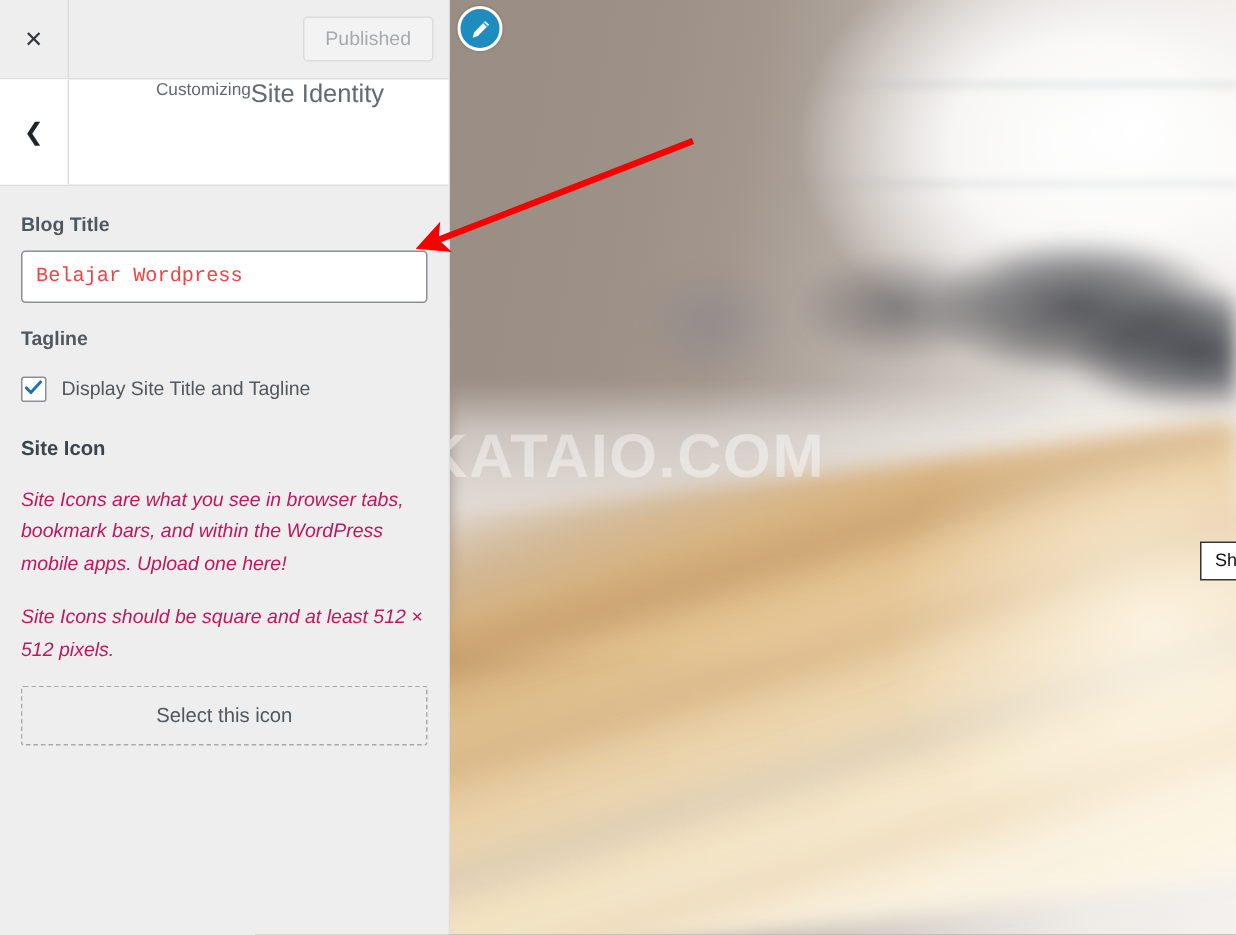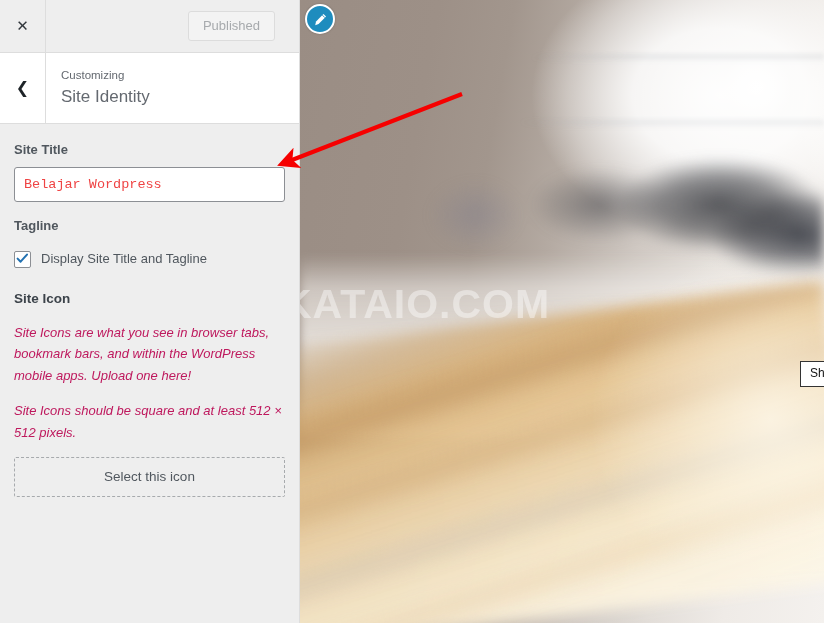--- a/index.html
+++ b/index.html
@@ -57,21 +57,21 @@
     line-height: 1;
     color: #32373c;
     font-weight: bold;
     font-family: "DejaVu Sans", sans-serif;
   }
   .topbar-right {
     flex: 1;
     display: flex;
     align-items: center;
     justify-content: flex-end;
-    padding-right: 24px;
+    padding-right: 10px;
   }
   .published-btn {
     background: #f3f3f3;
     border: 1px solid #dcdcdc;
     border-radius: 3px;
     color: #a7aaad;
     font-size: 13px;
     padding: 6px 14px 7px 14px;
     font-family: "Liberation Sans", sans-serif;
     cursor: default;
@@ -100,21 +100,21 @@
   .back-glyph {
     font-size: 16px;
     color: #1d2327;
     line-height: 1;
     font-family: "DejaVu Sans", sans-serif;
   }
   .panel-titles {
     flex: 1;
     padding-left: 15px;
     display: flex;
-    flex-direction: column;
+    flex-direction: row;
     justify-content: center;
   }
   .panel-eyebrow {
     font-size: 11.5px;
     color: #646970;
     line-height: 1.3;
     margin-bottom: 4px;
   }
   .panel-title {
     font-size: 17px;
@@ -391,21 +391,21 @@
       <div class="panel-titles">
         <div class="panel-eyebrow">Customizing</div>
         <div class="panel-title">Site Identity</div>
       </div>
     </div>
 
     <div class="controls">
 
 
       <div class="control-group">
-        <div class="control-label">Site Title</div>
+        <div class="control-label">Blog Title</div>
         <input class="text-input" type="text" value="Belajar Wordpress" style="">
       </div>
 
       <div class="control-group">
         <div class="control-label">Tagline</div>
       </div>
 
       <div class="checkbox-row">
         <span class="cbox">
           <svg width="15" height="15" viewBox="0 0 15 15">

